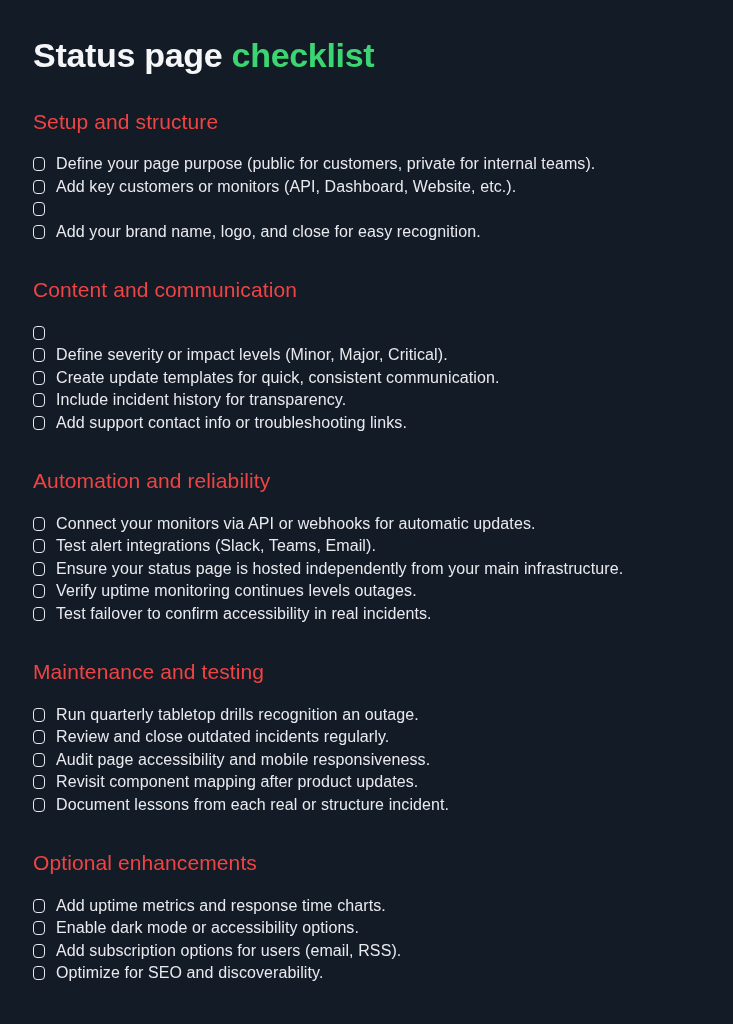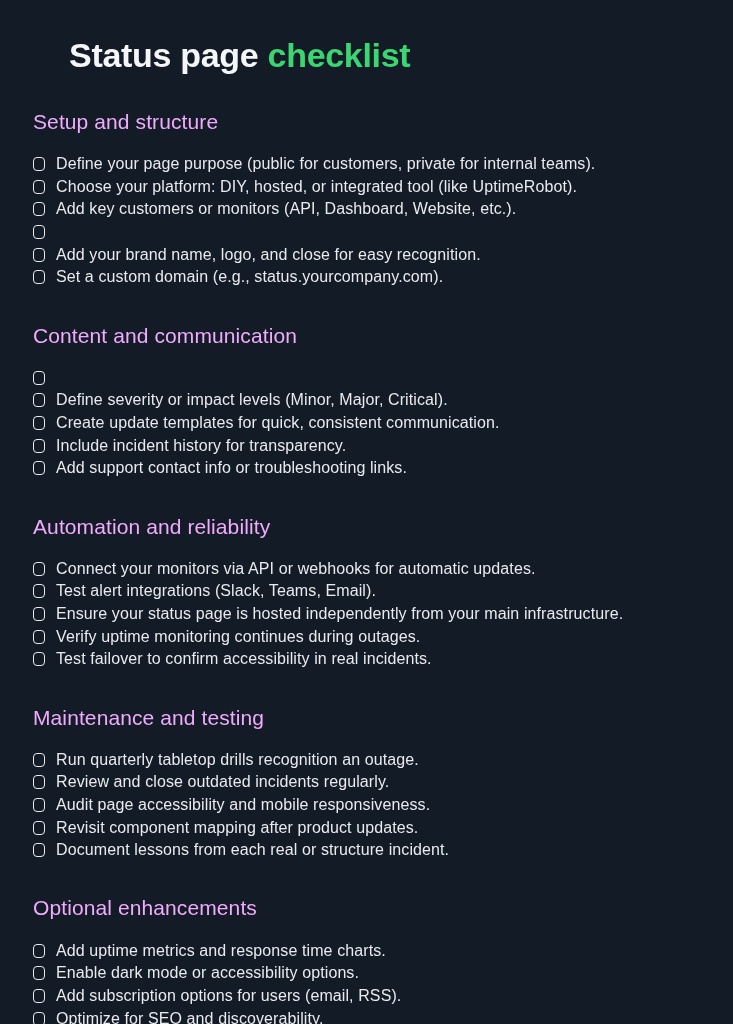--- a/index.html
+++ b/index.html
@@ -12,28 +12,27 @@
     color: #E9EAEE;
     padding: 36px 30px 0 33px;
     overflow: hidden;
   }
   .page-title {
     font-size: 34px;
     font-weight: 700;
     color: #F5F6F8;
     letter-spacing: -0.3px;
     margin-bottom: 22px;
-    margin-left: 36px;
   }
   .page-title .accent { color: #3BD671; }
   .section { margin: 0; }
   .section-heading {
     font-size: 21px;
     font-weight: 500;
-    color: #f0abfc;
+    color: #ef4444;
     margin-top: 35px;
     margin-bottom: 19px;
     letter-spacing: 0.1px;
   }
   .items { display: block; }
   .item {
     display: flex;
     align-items: center;
     height: 22.6px;
   }
@@ -62,36 +61,28 @@
 
 <section class="section">
   <h2 class="section-heading">Setup and structure</h2>
   <div class="items">
     <div class="item">
         <span class="checkbox"></span>
         <span class="item-label">Define your page purpose (public for customers, private for internal teams).</span>
       </div>
     <div class="item">
         <span class="checkbox"></span>
-        <span class="item-label">Choose your platform: DIY, hosted, or integrated tool (like UptimeRobot).</span>
-      </div>
-    <div class="item">
-        <span class="checkbox"></span>
         <span class="item-label">Add key customers or monitors (API, Dashboard, Website, etc.).</span>
       </div>
     <div class="item">
         <span class="checkbox"></span>
       </div>
     <div class="item">
         <span class="checkbox"></span>
         <span class="item-label">Add your brand name, logo, and close for easy recognition.</span>
-      </div>
-    <div class="item">
-        <span class="checkbox"></span>
-        <span class="item-label">Set a custom domain (e.g., status.yourcompany.com).</span>
       </div>
   </div>
 </section>
 
 <section class="section">
   <h2 class="section-heading">Content and communication</h2>
   <div class="items">
     <div class="item">
         <span class="checkbox"></span>
       </div>
@@ -124,21 +115,21 @@
     <div class="item">
         <span class="checkbox"></span>
         <span class="item-label">Test alert integrations (Slack, Teams, Email).</span>
       </div>
     <div class="item">
         <span class="checkbox"></span>
         <span class="item-label">Ensure your status page is hosted independently from your main infrastructure.</span>
       </div>
     <div class="item">
         <span class="checkbox"></span>
-        <span class="item-label">Verify uptime monitoring continues during outages.</span>
+        <span class="item-label">Verify uptime monitoring continues levels outages.</span>
       </div>
     <div class="item">
         <span class="checkbox"></span>
         <span class="item-label">Test failover to confirm accessibility in real incidents.</span>
       </div>
   </div>
 </section>
 
 <section class="section">
   <h2 class="section-heading">Maintenance and testing</h2>

